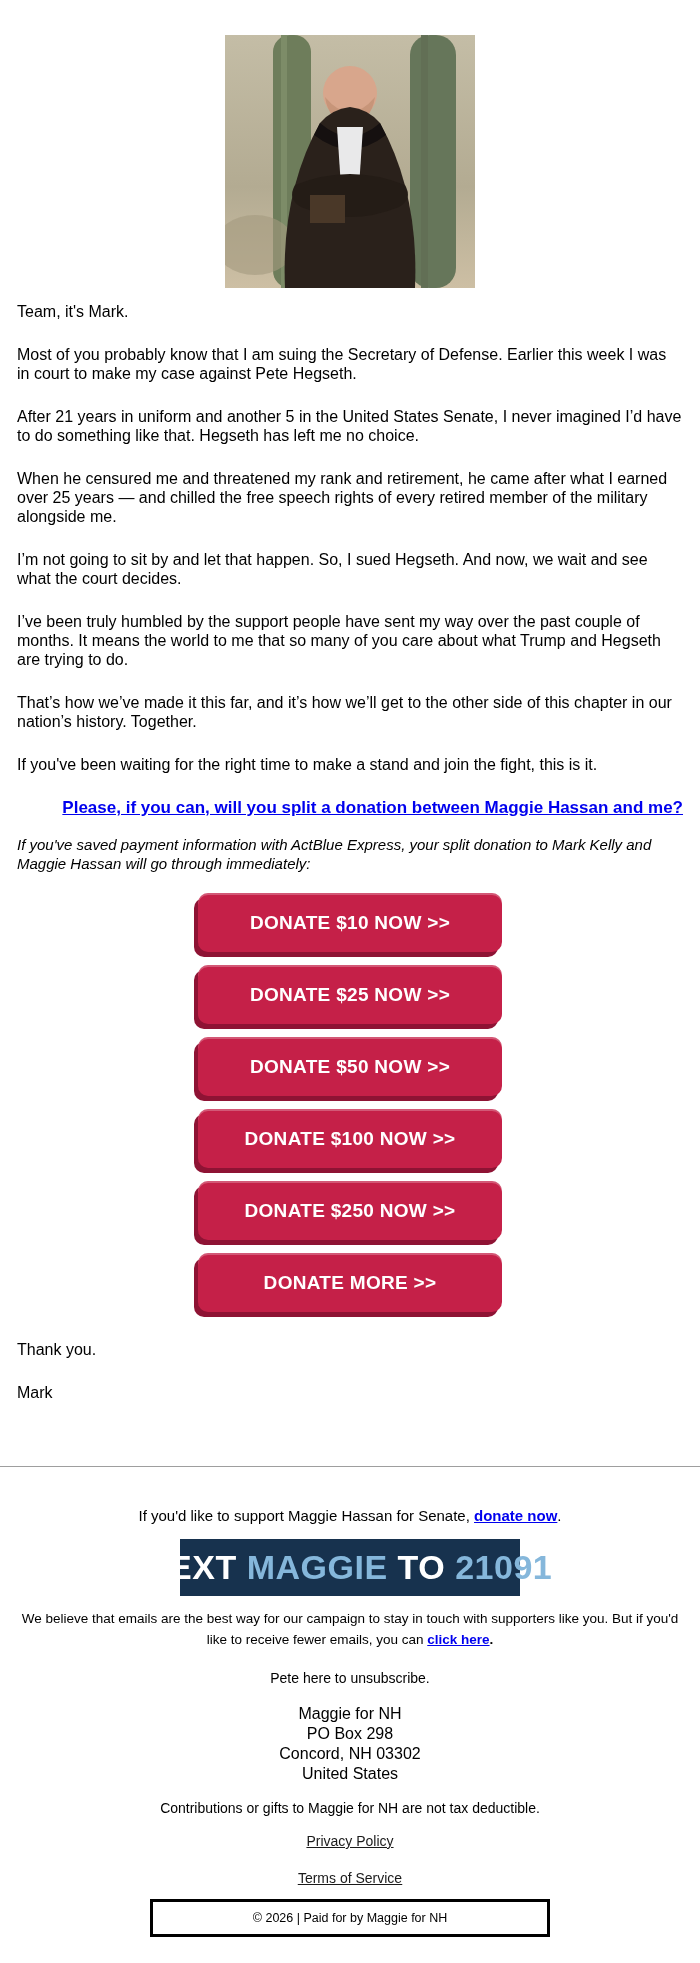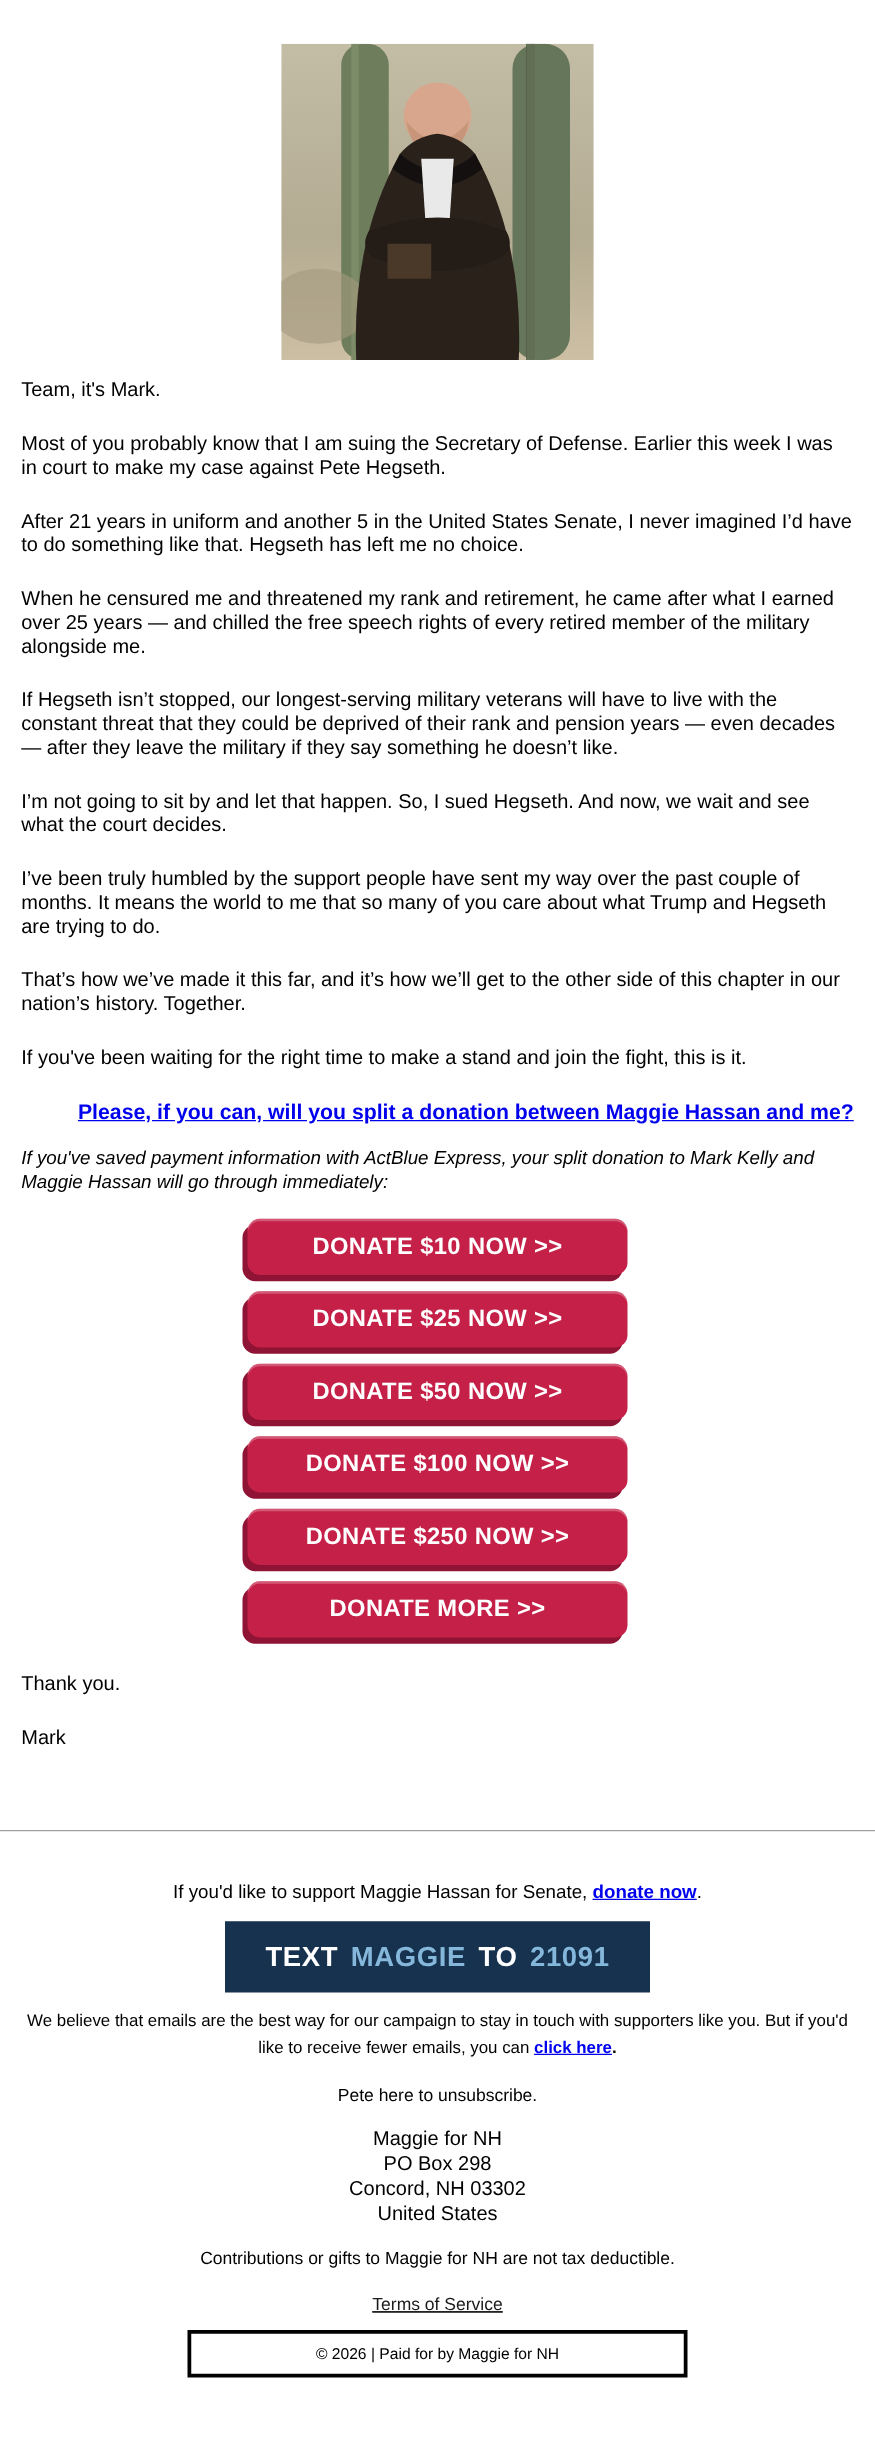--- a/index.html
+++ b/index.html
@@ -15,39 +15,39 @@
   .content p { margin:24px 0 0 0; }
   .content p.greeting { margin-top:10px; }
 
   .cta { text-align:right; font-weight:bold; font-size:17px; }
   .cta a { color:#0000EE; text-decoration:underline; }
 
   .express { text-align:left; font-style:italic; font-size:15px; line-height:19px; margin-top:18px !important; }
 
   .buttons { margin-top:20px; display:flex; flex-direction:column; align-items:center; gap:13px; }
   .donate-btn {
-    width:304px; height:45px; border-radius:10px;
+    width:304px; height:59px; border-radius:10px;
     background:#C52048; color:#ffffff; font-weight:bold; font-size:19px;
     letter-spacing:0.3px; text-decoration:none;
     display:flex; align-items:center; justify-content:center;
     box-shadow:-4px 5px 0 #8E1334, inset 0 2px 0 rgba(255,255,255,0.25);
   }
   .closing { margin-top:28px !important; }
   .signature { margin-top:24px !important; }
 
   .divider { border:none; border-top:1px solid #9e9e9e; margin:64px 0 0 0; }
 
   .footer { text-align:center; }
   .support { margin-top:40px; font-size:15px; }
   .support a { color:#0000EE; font-weight:bold; text-decoration:underline; }
 
   .banner {
     margin:15px auto 0; width:340px; height:57px; background:#17324E;
     display:flex; align-items:center; justify-content:center;
-    font-weight:bold; font-size:22px; letter-spacing:0.5px; cursor:pointer;
+    font-weight:bold; font-size:34px; letter-spacing:0.5px; cursor:pointer;
   }
   .banner span { margin:0 5px; }
   .bn-white { color:#ffffff; }
   .bn-blue { color:#85B7DB; }
 
   .we-believe { margin:12px auto 0; font-size:13.5px; line-height:21px; width:660px; }
   .we-believe a { color:#0000EE; font-weight:bold; text-decoration:underline; }
   .we-believe .suffix { font-weight:bold; }
 
   .unsub { margin-top:20px; font-size:14px; }
@@ -93,21 +93,20 @@
         <path d="M85 160 h35 v28 h-35 z" fill="#4a3828" rx="6"></path>
       </svg>
     </span>
   </div>
 
   <div class="content">
     <p class="greeting">Team, it's Mark.</p>
     <p>Most of you probably know that I am suing the Secretary of Defense. Earlier this week I was in court to make my case against Pete Hegseth.</p>
     <p>After 21 years in uniform and another 5 in the United States Senate, I never imagined I’d have to do something like that. Hegseth has left me no choice.</p>
     <p>When he censured me and threatened my rank and retirement, he came after what I earned over 25 years — and chilled the free speech rights of every retired member of the military alongside me.</p>
-    <p>If Hegseth isn’t stopped, our longest-serving military veterans will have to live with the constant threat that they could be deprived of their rank and pension years — even decades — after they leave the military if they say something he doesn’t like.</p>
     <p>I’m not going to sit by and let that happen. So, I sued Hegseth. And now, we wait and see what the court decides.</p>
     <p>I’ve been truly humbled by the support people have sent my way over the past couple of months. It means the world to me that so many of you care about what Trump and Hegseth are trying to do.</p>
     <p>That’s how we’ve made it this far, and it’s how we’ll get to the other side of this chapter in our nation’s history. Together.</p>
     <p>If you've been waiting for the right time to make a stand and join the fight, this is it.</p>
 
     <p class="cta">
       <a href="#">Please, if you can, will you split a donation between Maggie Hassan and me?</a>
     </p>
 
     <p class="express">If you've saved payment information with ActBlue Express, your split donation to Mark Kelly and Maggie Hassan will go through immediately:</p>
@@ -147,20 +146,23 @@
 
     <div class="address">
       <div>Maggie for NH</div>
       <div>PO Box 298</div>
       <div>Concord, NH 03302</div>
       <div>United States</div>
     </div>
 
     <div class="disclaimer">Contributions or gifts to Maggie for NH are not tax deductible.</div>
 
+    <div class="legal-link">
+      <a href="#">Privacy Policy</a>
+    </div>
     <div class="legal-link terms">
       <a href="#">Terms of Service</a>
     </div>
 
     <div class="paidfor">
       <span>© 2026 | Paid for by Maggie for NH</span>
     </div>
   </div>
 
 </div>

